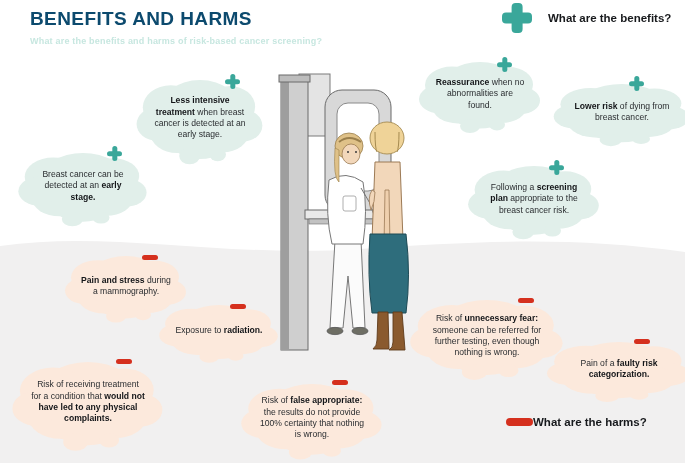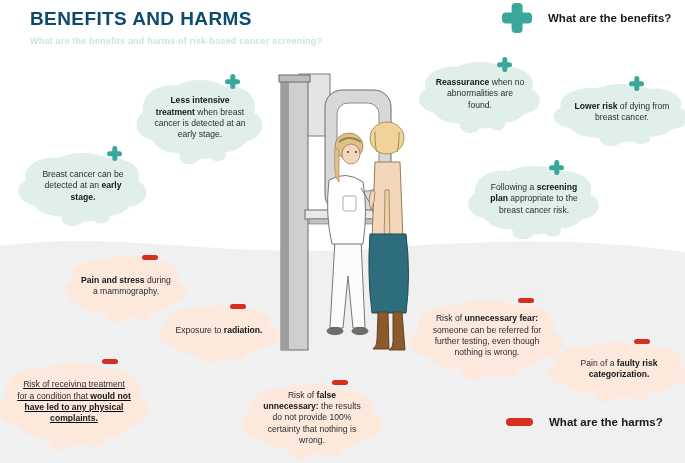--- a/index.html
+++ b/index.html
@@ -14,21 +14,21 @@
     position:absolute;left:30px;top:8px;z-index:5;
     font-size:19px;font-weight:800;letter-spacing:.4px;color:#0c4a6e;
   }
   .page-subtitle{
     position:absolute;left:30px;top:36px;z-index:5;
     font-size:9px;font-weight:700;color:#c7e7e0;letter-spacing:.2px;
   }
   
   .legend{position:absolute;z-index:6;display:flex;align-items:center;}
   .legend-benefits{left:502px;top:3px;gap:16px;}
-  .legend-harms{left:506px;top:416px;gap:16px;}
+  .legend-harms{left:506px;top:416px;}
   .legend-label{font-size:11.5px;font-weight:800;color:#17191c;}
   
   .plus{display:block;}
   .plus::before,.plus::after{content:"";position:absolute;background:var(--plus);border-radius:4px;}
   .plus::before{left:50%;top:0;width:36%;height:100%;transform:translateX(-50%);}
   .plus::after{top:50%;left:0;height:36%;width:100%;transform:translateY(-50%);}
   .plus.lg{position:relative;width:30px;height:30px;}
   .minus{display:block;background:var(--minus);border-radius:4px;}
   .minus.lg{position:relative;width:27px;height:8px;}
   .bubble .plus{position:absolute;width:15px;height:15px;z-index:3;}
@@ -230,21 +230,21 @@
         <ellipse cx="50" cy="76" rx="30" ry="28"></ellipse>
         <ellipse cx="40" cy="100" rx="10" ry="11"></ellipse>
         <ellipse cx="67" cy="98" rx="8" ry="9"></ellipse>
       </svg>
     <span class="minus" style="right:22px;top:-1px;"></span>
     <div class="txt">
         <span><span>Exposure to </span><b>radiation.</b></span>
       </div>
   </div>
 
-  <div class="bubble harm" style="left:12px;top:362px;width:124px;height:80px;text-decoration:underline;">
+  <div class="bubble harm" style="left:26px;top:362px;width:124px;height:80px;">
     <svg class="cloud-svg" viewBox="0 0 100 100" preserveAspectRatio="none">
         <ellipse cx="50" cy="42" rx="40" ry="42"></ellipse>
         <ellipse cx="22" cy="36" rx="27" ry="29"></ellipse>
         <ellipse cx="79" cy="35" rx="24" ry="27"></ellipse>
         <ellipse cx="9" cy="58" rx="20" ry="22"></ellipse>
         <ellipse cx="91" cy="60" rx="19" ry="21"></ellipse>
         <ellipse cx="28" cy="69" rx="26" ry="27"></ellipse>
         <ellipse cx="72" cy="69" rx="25" ry="26"></ellipse>
         <ellipse cx="50" cy="76" rx="30" ry="28"></ellipse>
         <ellipse cx="40" cy="100" rx="10" ry="11"></ellipse>
@@ -264,21 +264,21 @@
         <ellipse cx="9" cy="58" rx="20" ry="22"></ellipse>
         <ellipse cx="91" cy="60" rx="19" ry="21"></ellipse>
         <ellipse cx="28" cy="69" rx="26" ry="27"></ellipse>
         <ellipse cx="72" cy="69" rx="25" ry="26"></ellipse>
         <ellipse cx="50" cy="76" rx="30" ry="28"></ellipse>
         <ellipse cx="40" cy="100" rx="10" ry="11"></ellipse>
         <ellipse cx="67" cy="98" rx="8" ry="9"></ellipse>
       </svg>
     <span class="minus" style="right:22px;top:-4px;"></span>
     <div class="txt">
-        <span><span>Risk of </span><b>false unnecessary:</b><span> the results do not provide 100% certainty that nothing is wrong.</span></span>
+        <span><span>Risk of </span><b>false appropriate:</b><span> the results do not provide 100% certainty that nothing is wrong.</span></span>
       </div>
   </div>
 
   <div class="bubble harm" style="left:424px;top:300px;width:126px;height:72px;">
     <svg class="cloud-svg" viewBox="0 0 100 100" preserveAspectRatio="none">
         <ellipse cx="50" cy="42" rx="40" ry="42"></ellipse>
         <ellipse cx="22" cy="36" rx="27" ry="29"></ellipse>
         <ellipse cx="79" cy="35" rx="24" ry="27"></ellipse>
         <ellipse cx="9" cy="58" rx="20" ry="22"></ellipse>
         <ellipse cx="91" cy="60" rx="19" ry="21"></ellipse>

